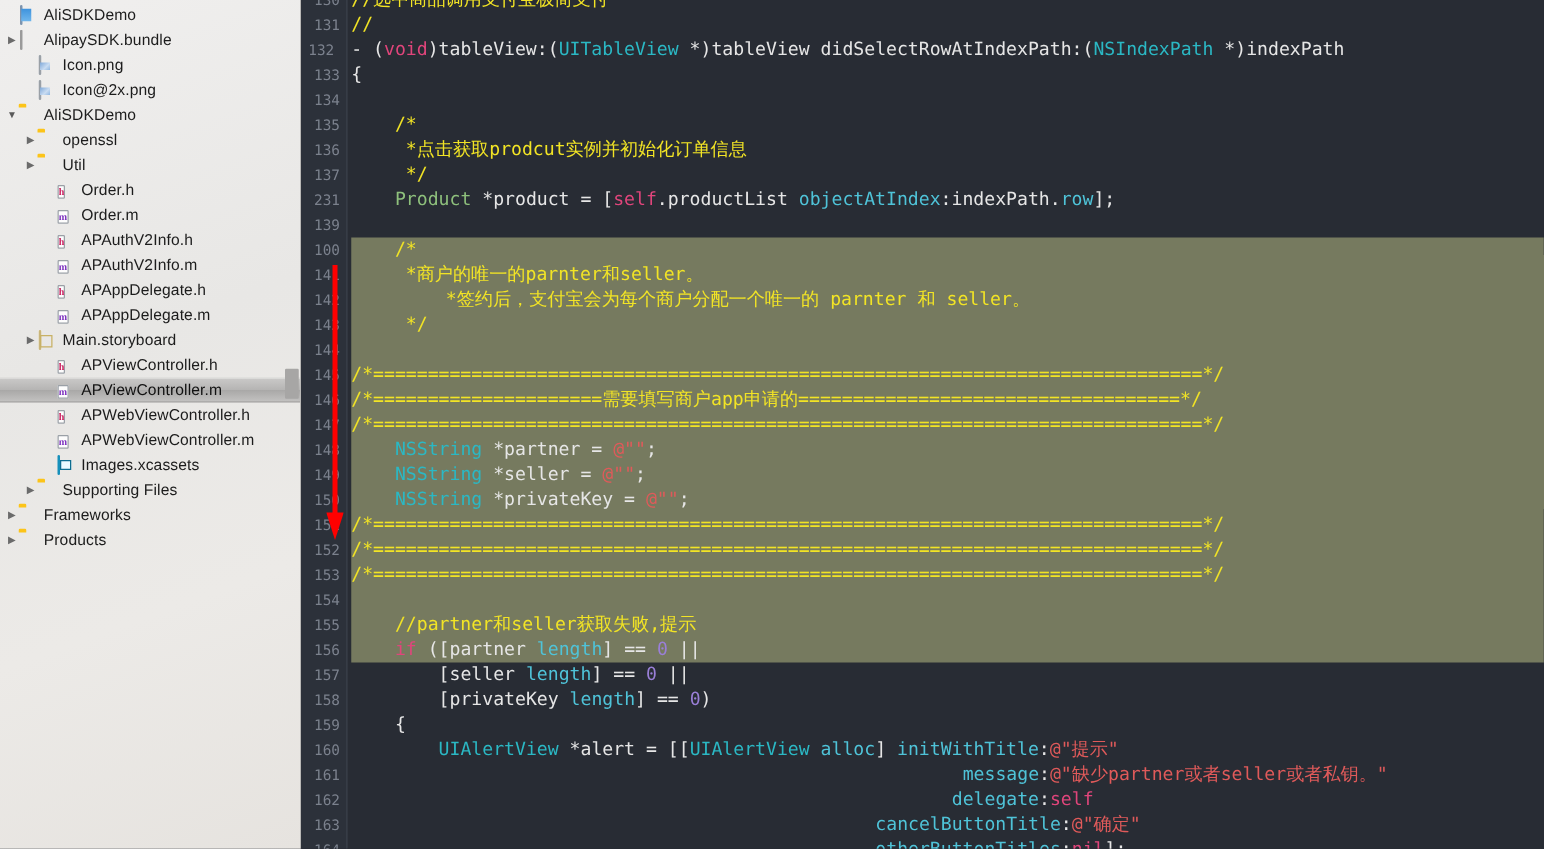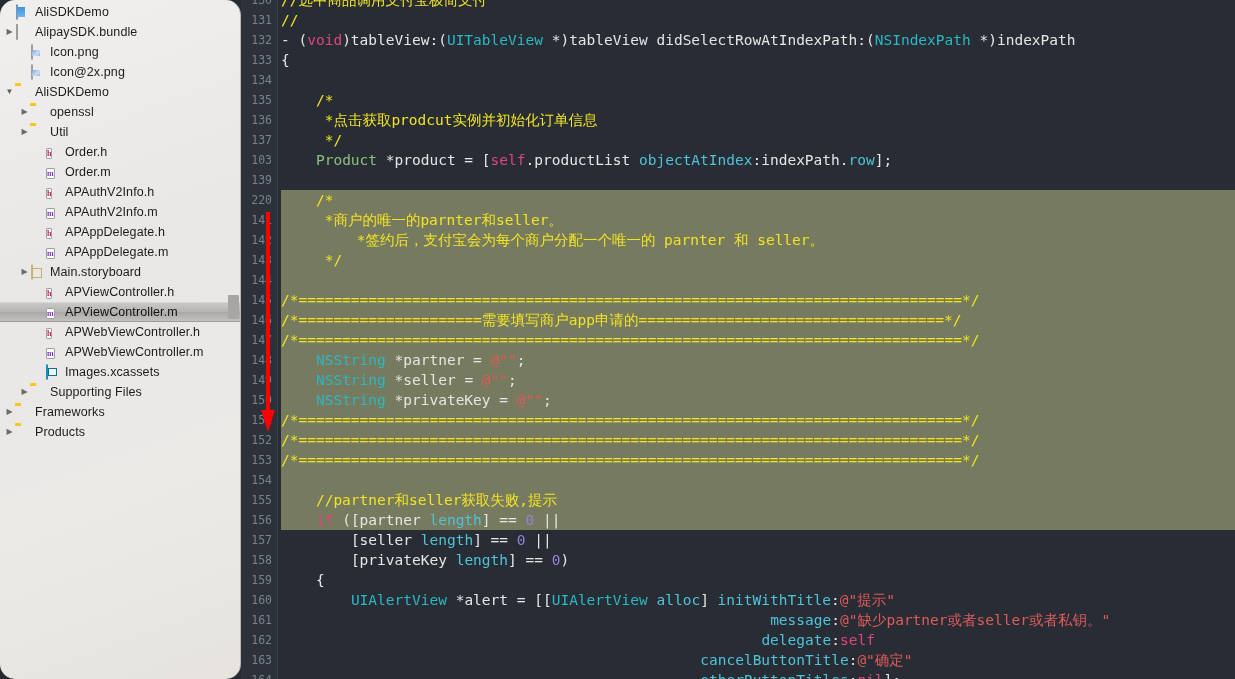--- a/index.html
+++ b/index.html
@@ -9,21 +9,20 @@
     background:#262b33;
   }
   .app{position:relative;width:1235px;height:679px;display:flex;}
 
   
   .sidebar{
     width:240px;height:679px;flex:0 0 240px;
     background:linear-gradient(160deg,#f0efee 0%,#e8e7e5 40%,#eceae7 70%,#e6e3df 100%);
     position:relative;overflow:hidden;
     border-right:1px solid #b9b8b6;
-    border-radius:15px;
   }
   .nav-list{padding:2px 0 0 0;}
   .nav-row{
     height:20px;display:flex;align-items:center;
     font-size:12.5px;color:#1c1c1c;white-space:nowrap;
     position:relative;
   }
   .nav-row.selected{
     background:linear-gradient(to bottom,#c9c8c7 0%,#b5b4b3 50%,#a9a8a7 51%,#c2c1c0 100%);
     border-top:1px solid #d8d7d6;border-bottom:1px solid #9d9c9b;
@@ -268,29 +267,29 @@
       </div>
     <div class="sb-track">
       <div class="sb-thumb"></div>
     </div>
   </div>
 
   <div class="editor">
     <div class="gutter" id="gutter">
         <div class="gutter-num" style="top: -10px;">130</div>
         <div class="gutter-num" style="top: 10px;">131</div>
-        <div class="gutter-num" style="top: 30px;">132</div>
+        <div class="gutter-num" style="top: 30px; text-align: center;">132</div>
         <div class="gutter-num" style="top: 50px;">133</div>
         <div class="gutter-num" style="top: 70px;">134</div>
         <div class="gutter-num" style="top: 90px;">135</div>
         <div class="gutter-num" style="top: 110px;">136</div>
         <div class="gutter-num" style="top: 130px;">137</div>
-        <div class="gutter-num" style="top: 150px;">103</div>
+        <div class="gutter-num" style="top: 150px;">231</div>
         <div class="gutter-num" style="top: 170px;">139</div>
-        <div class="gutter-num" style="top: 190px;">220</div>
+        <div class="gutter-num" style="top: 190px;">100</div>
         <div class="gutter-num" style="top: 210px;">141</div>
         <div class="gutter-num" style="top: 230px;">142</div>
         <div class="gutter-num" style="top: 250px;">143</div>
         <div class="gutter-num" style="top: 270px;">144</div>
         <div class="gutter-num" style="top: 290px;">145</div>
         <div class="gutter-num" style="top: 310px;">146</div>
         <div class="gutter-num" style="top: 330px;">147</div>
         <div class="gutter-num" style="top: 350px;">148</div>
         <div class="gutter-num" style="top: 370px;">149</div>
         <div class="gutter-num" style="top: 390px;">150</div>

